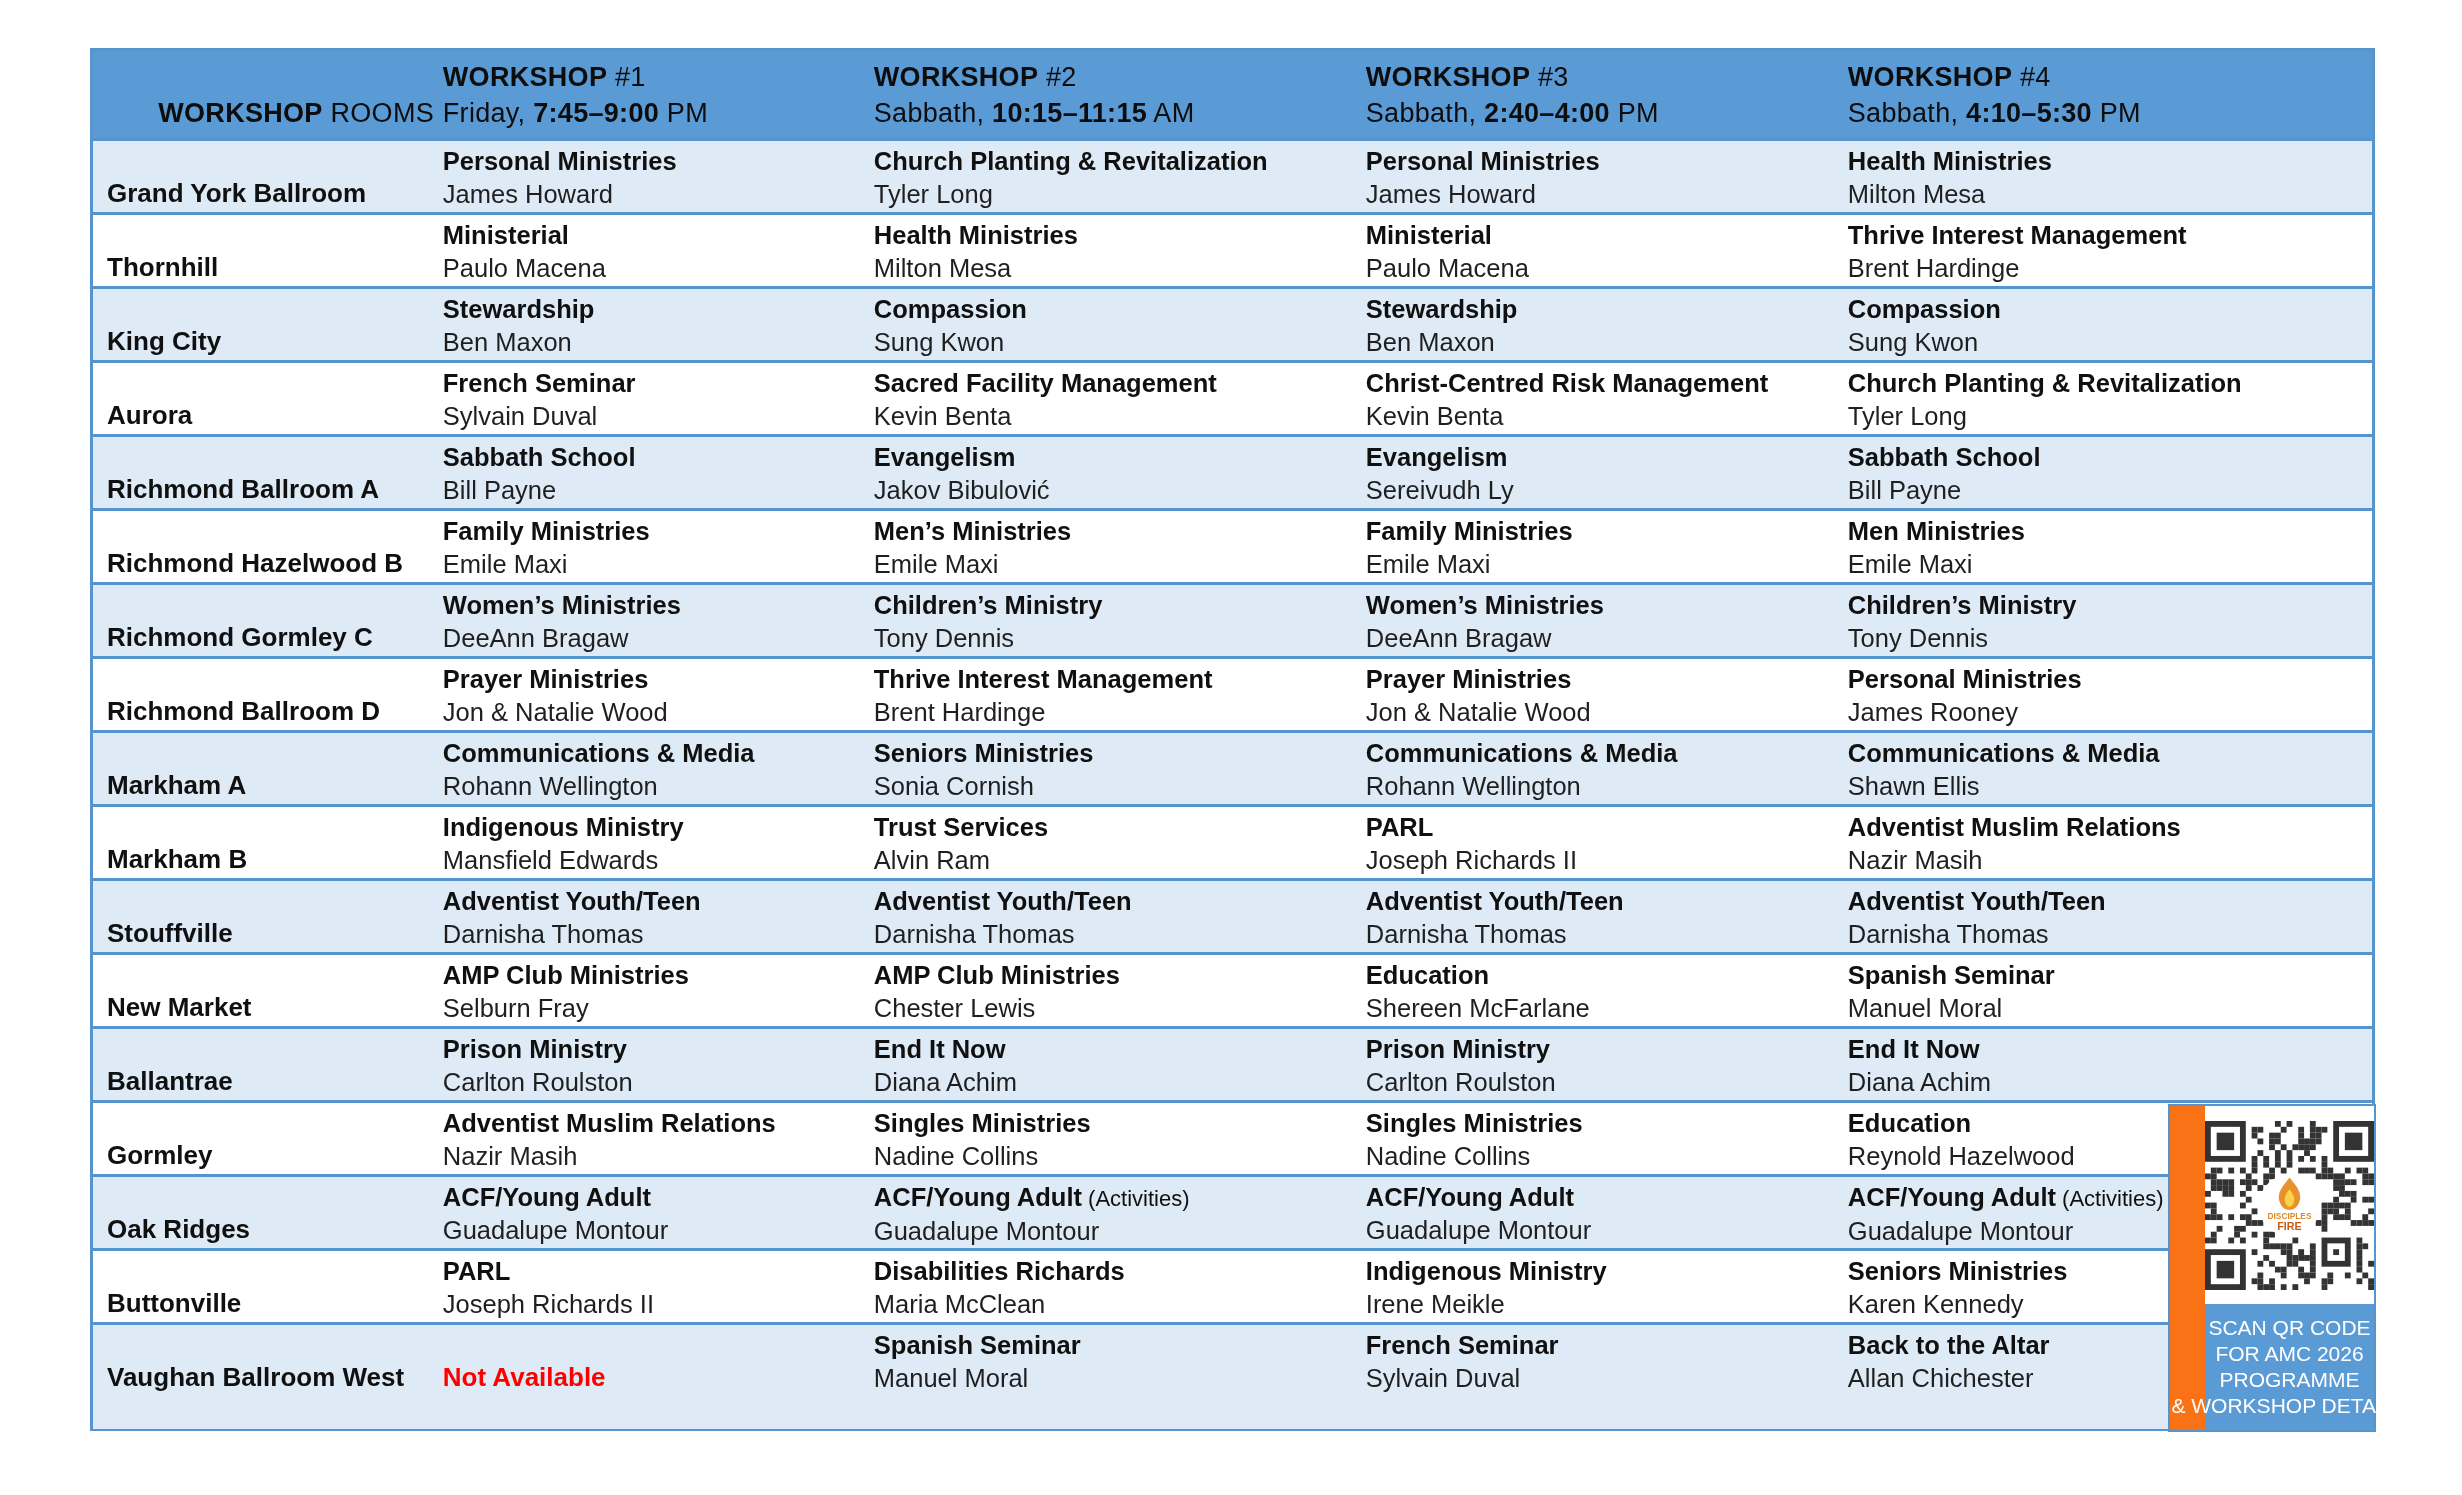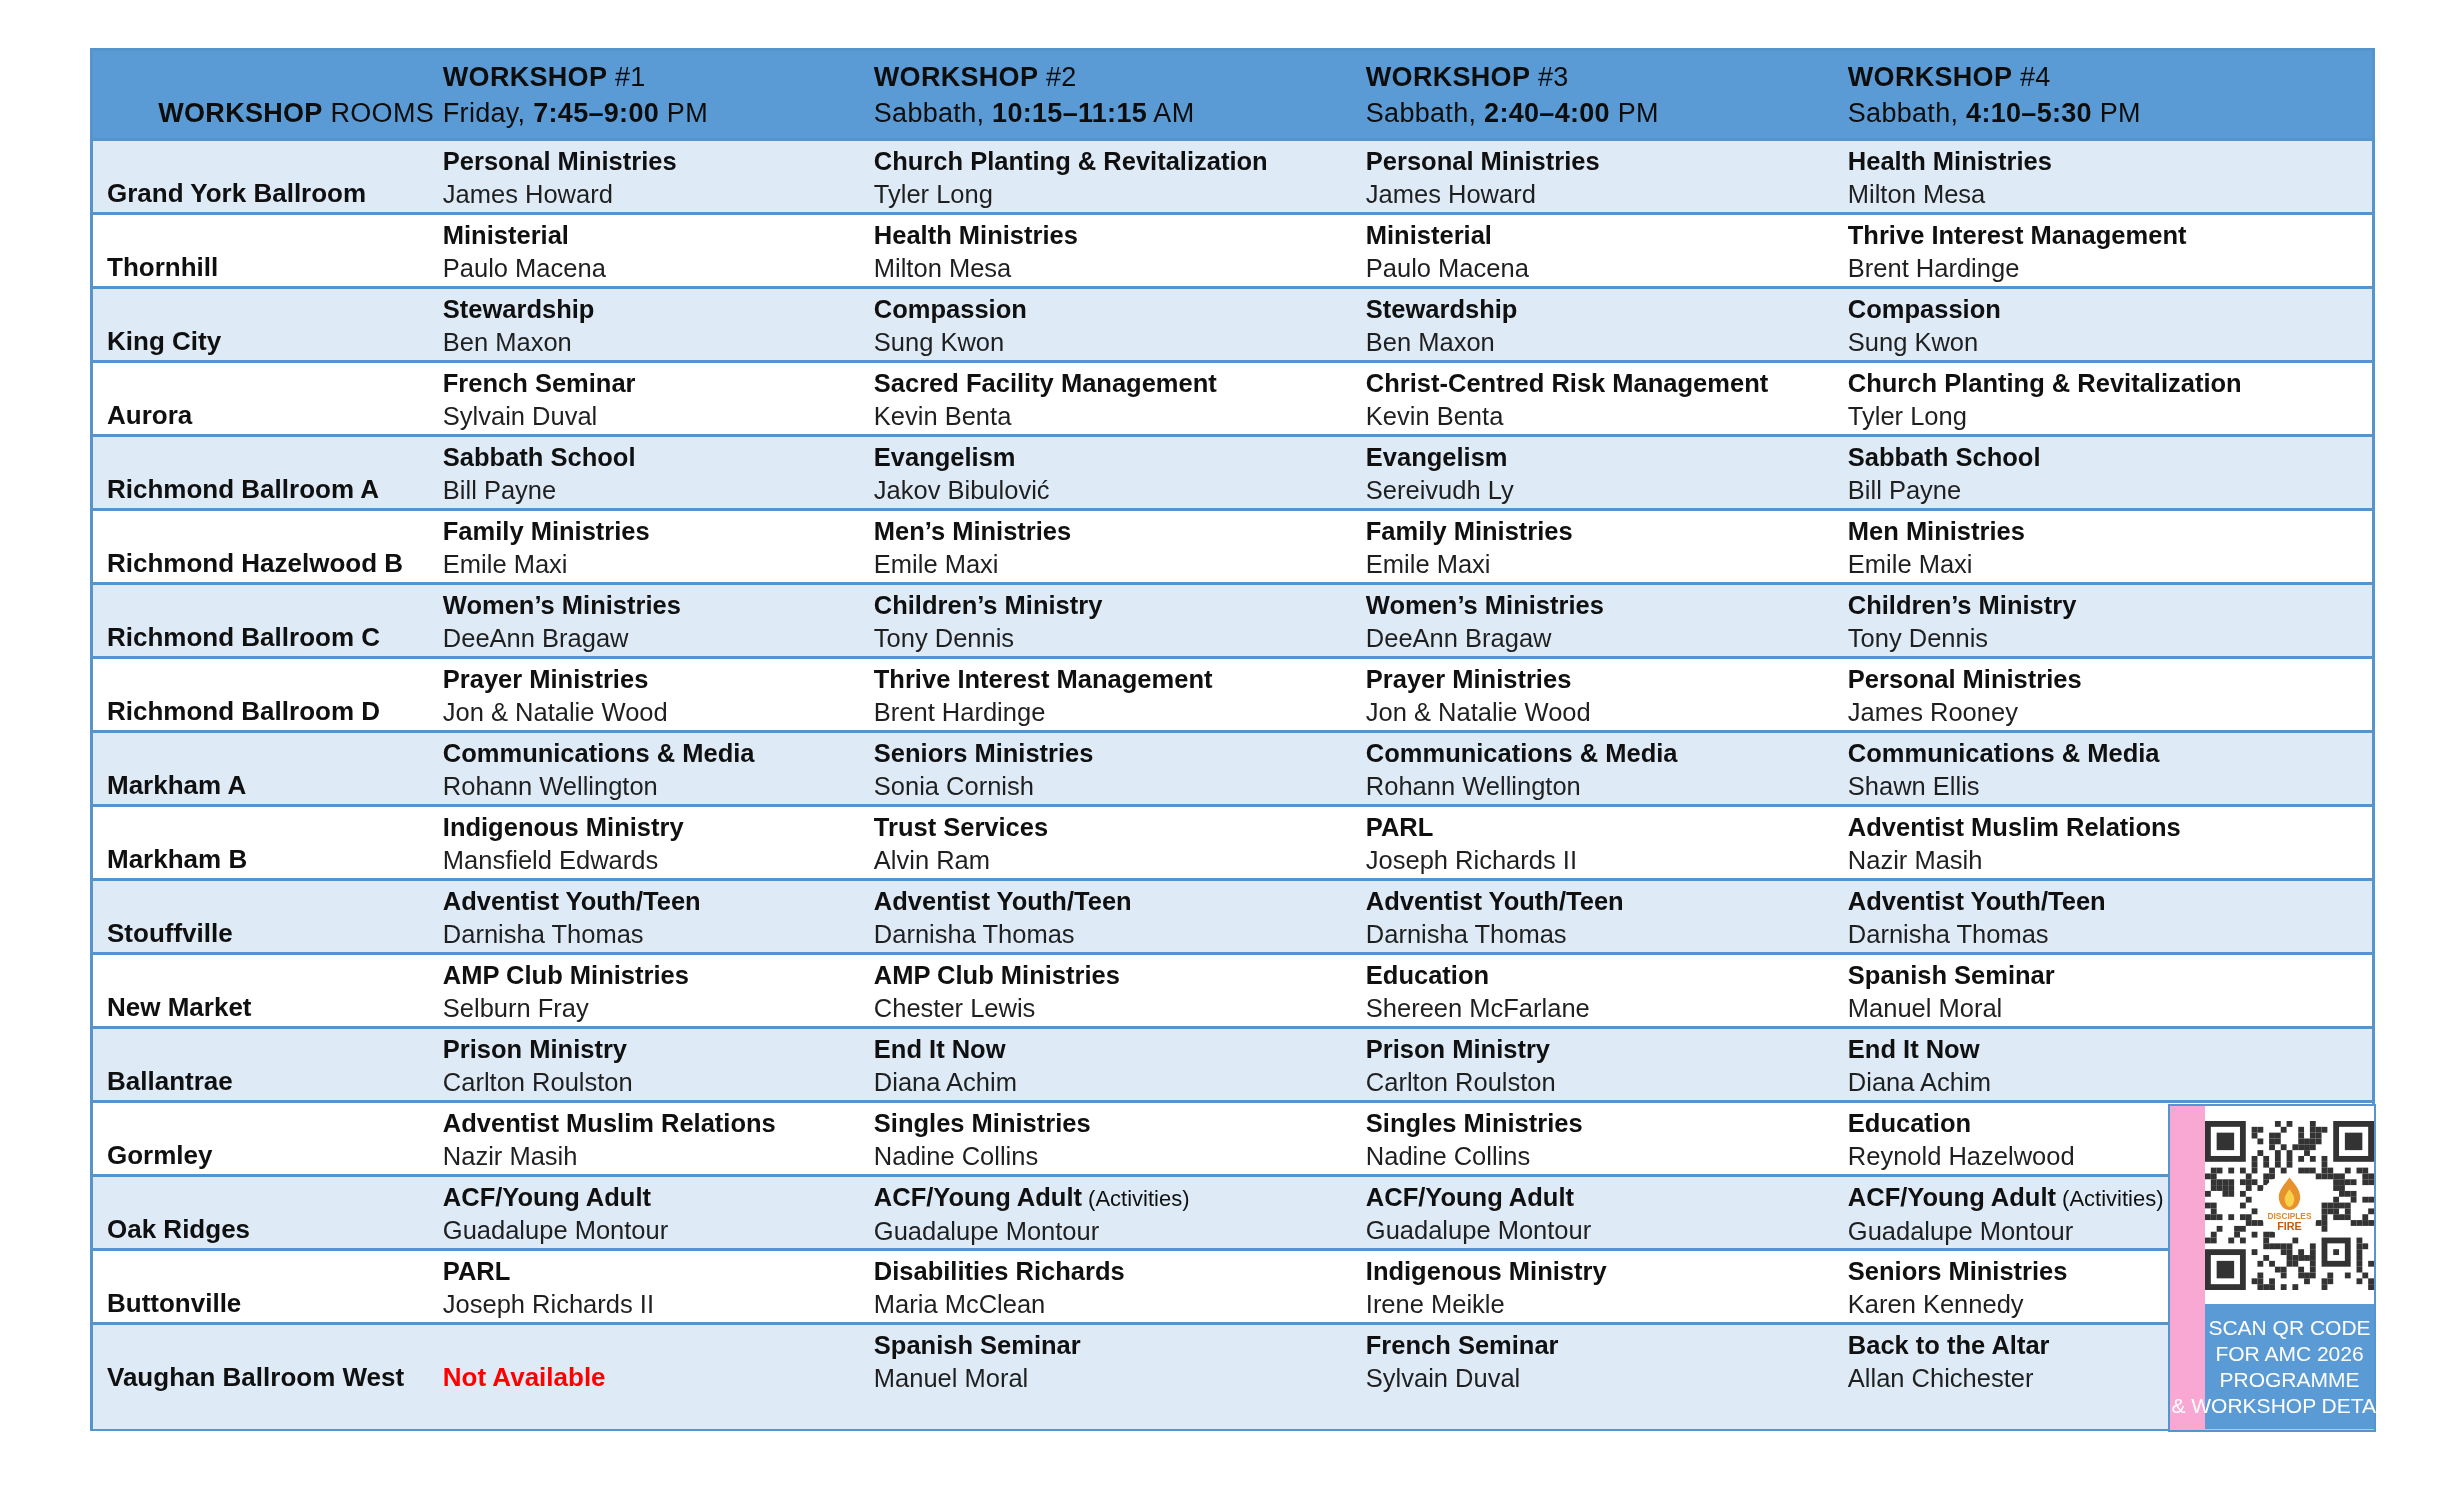--- a/index.html
+++ b/index.html
@@ -35,21 +35,21 @@
   .c3{width:482px;padding-left:8.8px;}
   .c4{width:531px;padding-left:8.8px;}
   .t{font-weight:bold;font-size:25.5px;line-height:33px;margin-top:3.5px;color:var(--ink);white-space:nowrap;}
   .t .note{font-weight:normal;font-size:22px;}
   .n{font-size:25.5px;line-height:32px;color:var(--name);white-space:nowrap;}
   .room{font-weight:bold;font-size:26px;line-height:32px;margin-top:36px;color:var(--ink);white-space:nowrap;}
   .na{font-weight:bold;font-size:26px;line-height:32px;margin-top:36px;color:var(--red);white-space:nowrap;}
   
   .qrpanel{
     position:absolute;left:2168px;top:1104px;width:208px;height:328px;
-    box-sizing:border-box;border:2.6px solid var(--line);background:#f9a8d4;padding-left:35px;
+    box-sizing:border-box;border:2.6px solid var(--line);background:#f97316;padding-left:35px;
   }
   .qrbox{height:198px;display:flex;align-items:center;justify-content:center;background:#fff;}
   .qrcap{
     height:125px;background:var(--blue);color:#ffffff;
     display:flex;flex-direction:column;align-items:center;justify-content:center;text-align:center;
   }
   .qrcap div{font-size:21px;line-height:26px;white-space:nowrap;}
 </style>
 </head>
 <body>
@@ -198,21 +198,21 @@
           <div class="t"><span>Family Ministries</span></div>
           <div class="n">Emile Maxi</div>
         </div>
         <div class="cell c4">
           <div class="t"><span>Men Ministries</span></div>
           <div class="n">Emile Maxi</div>
         </div>
       </div>
       <div class="row alt">
         <div class="cell c0">
-          <div class="room">Richmond Ballroom C</div>
+          <div class="room">Richmond Gormley C</div>
         </div>
         <div class="cell c1">
           <div class="t"><span>Women’s Ministries</span></div>
           <div class="n">DeeAnn Bragaw</div>
         </div>
         <div class="cell c2">
           <div class="t"><span>Children’s Ministry</span></div>
           <div class="n">Tony Dennis</div>
         </div>
         <div class="cell c3">

